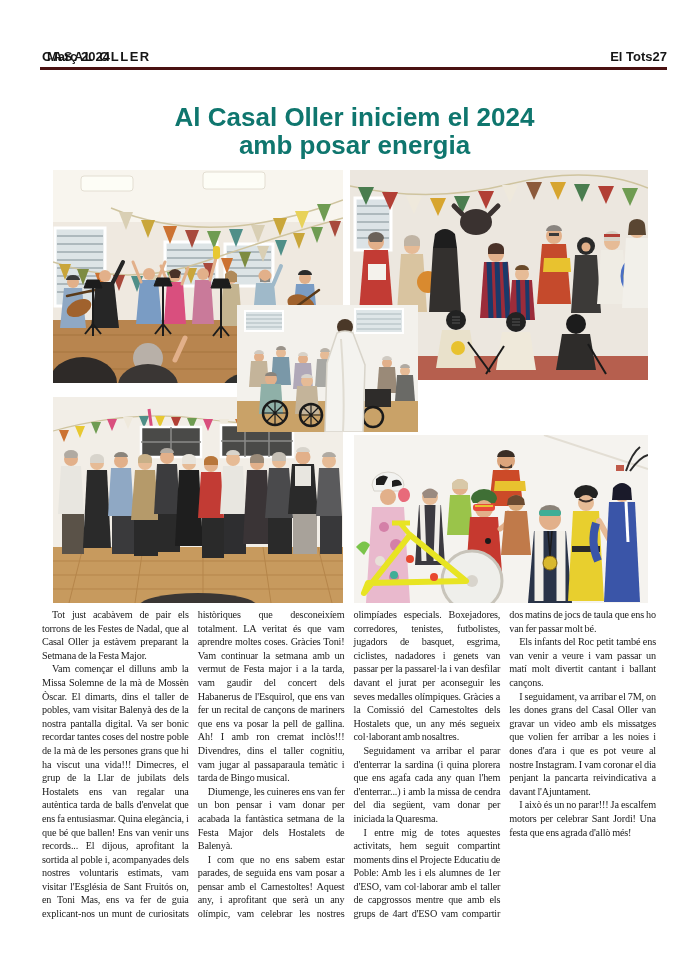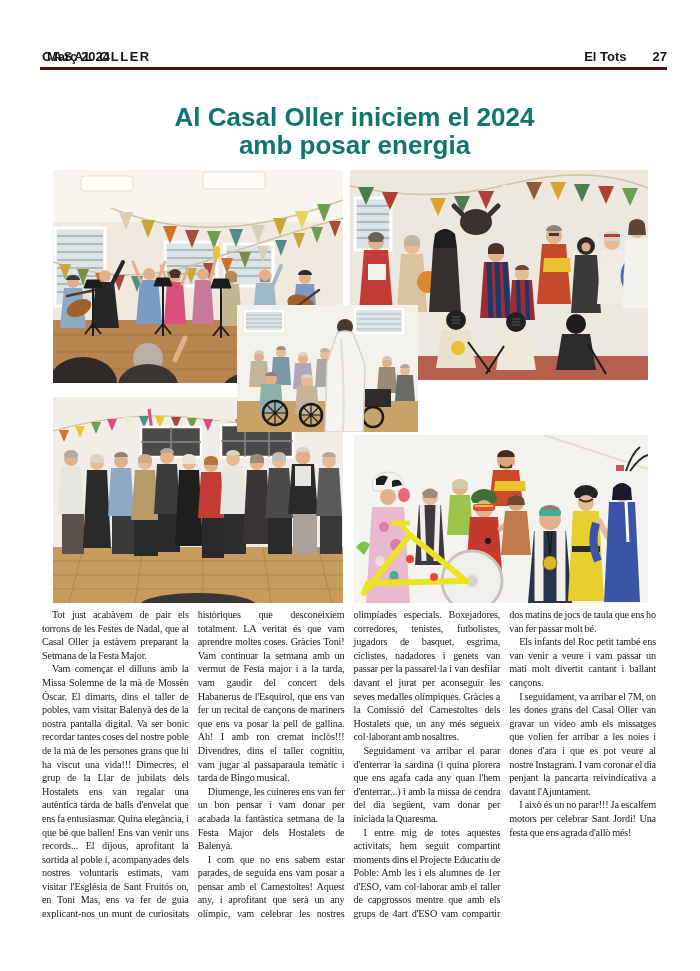--- a/index.html
+++ b/index.html
@@ -3,21 +3,21 @@
 <meta charset="utf-8">
 <style>
   html,body{margin:0;padding:0;background:#9a9a9a;}
   .page{position:relative;width:700px;height:971px;background:#ffffff;overflow:hidden;
         font-family:"Liberation Serif", serif;color:#1a1a1a;padding-left:9px;}
   
   .masthead{position:absolute;left:42px;right:42px;top:49px;height:16px;
             font-family:"Liberation Sans", sans-serif;font-weight:bold;font-size:13px;color:#161616;}
   .masthead .left{position:absolute;left:5px;top:0;}
   .masthead .center{position:absolute;left:0;right:0;top:0;text-align:left;letter-spacing:1.5px;}
-  .masthead .right{position:absolute;right:0;top:0;display:flex;gap:26px;}
+  .masthead .right{position:absolute;right:0;top:0;display:flex;}
   .rule{position:absolute;left:40px;right:42px;top:67px;height:3px;background:#4a1111;}
   
   .title{position:absolute;left:0;right:0;top:86px;text-align:center;
          font-family:"Liberation Sans", sans-serif;font-weight:bold;font-size:26px;line-height:28px;color:#0f766e;}
   
   .collage{position:absolute;left:0;top:0;width:700px;height:620px;}
   .ph{position:absolute;margin:0;padding:0;overflow:hidden;background:#e8e4dc;}
   .ph svg{display:block;width:100%;height:100%;}
   .ph1{left:53px;top:170px;width:290px;height:213px;}
   .ph2{left:350px;top:170px;width:298px;height:210px;}

